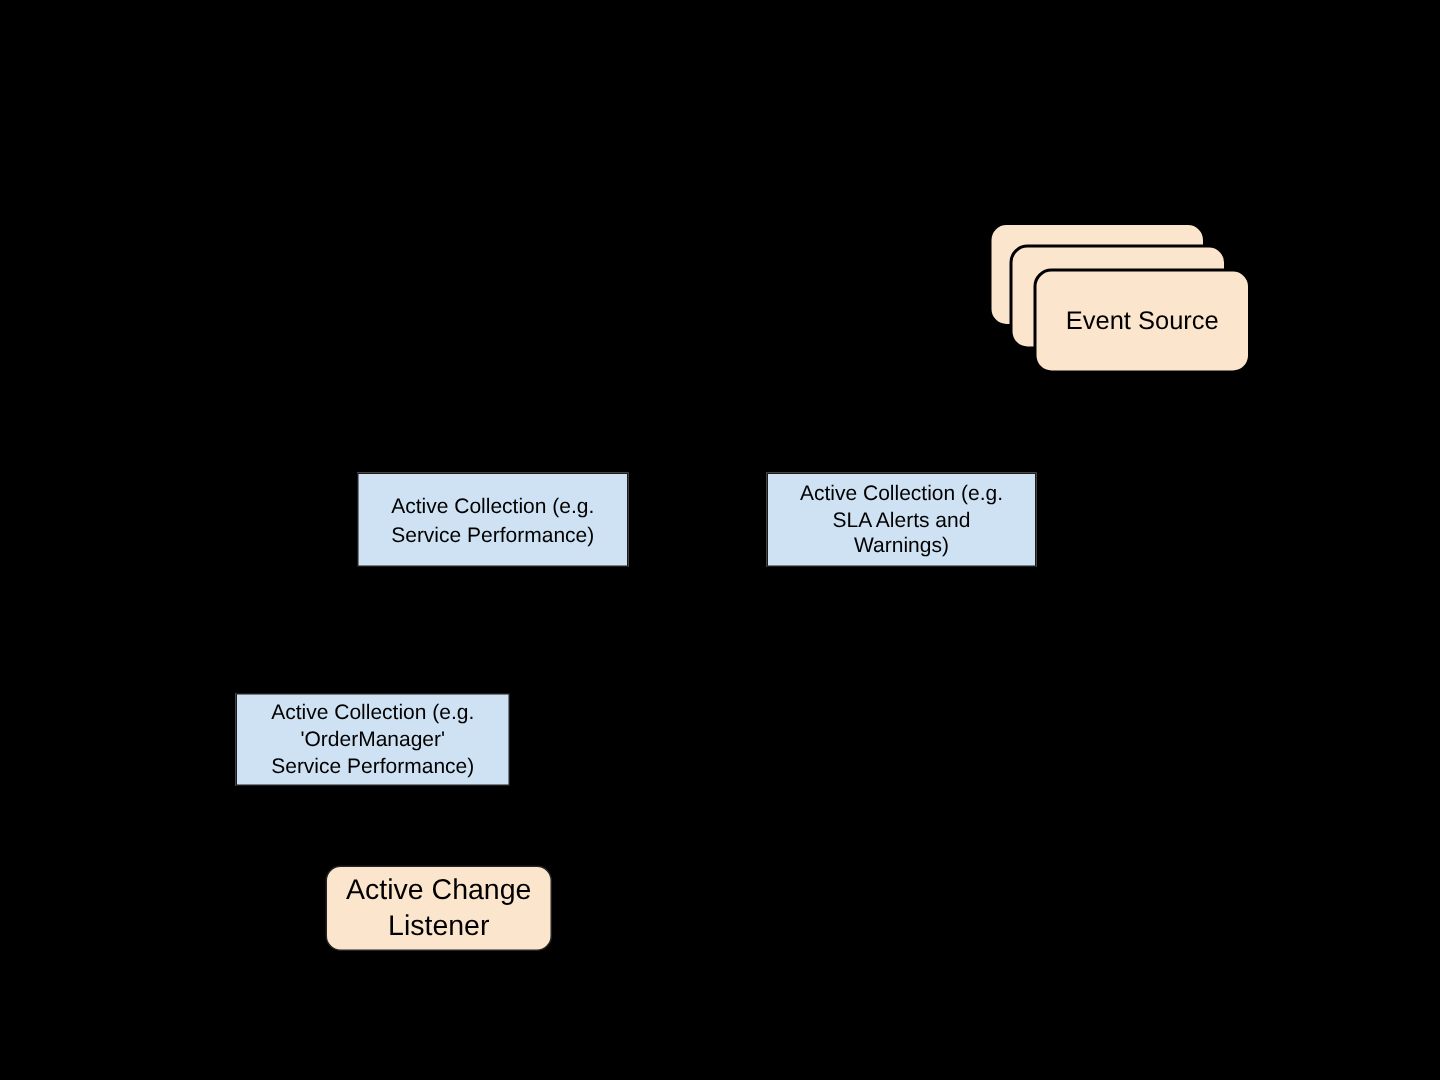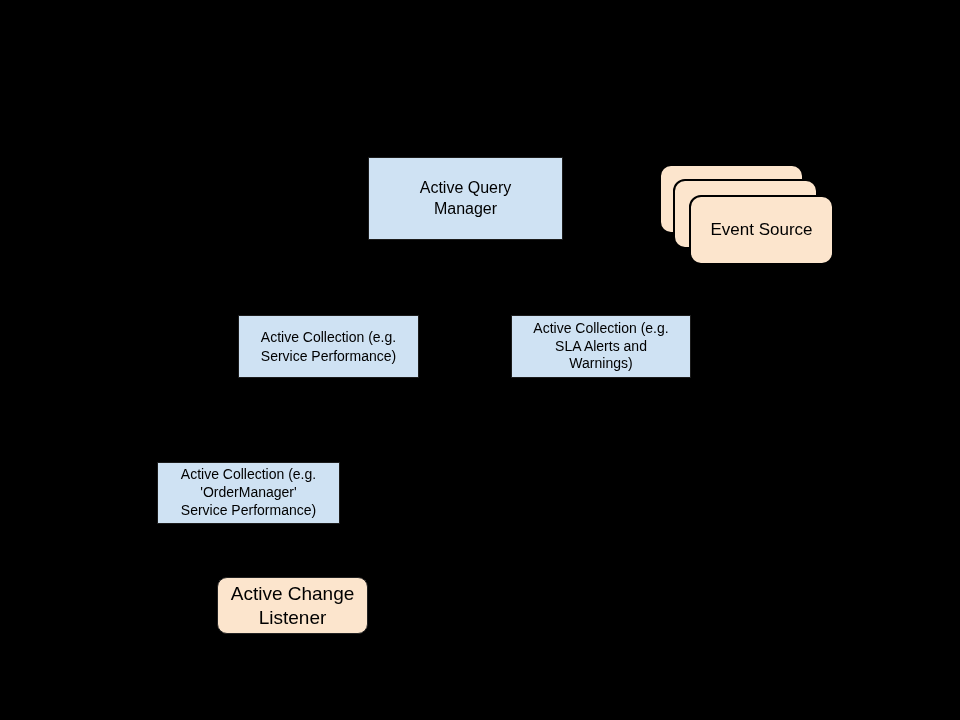--- a/index.html
+++ b/index.html
@@ -40,21 +40,21 @@
   }
   
   .aqm {
     left: 368px; top: 157px;
     width: 195px; height: 83px;
     font-size: 16px; line-height: 1.3;
   }
   
   .stack {
     position: absolute;
-    left: 659px; top: 164px;
+    left: 659px; top: 148px;
     width: 176px; height: 101px;
   }
   .card {
     position: absolute;
     box-sizing: border-box;
     width: 145px; height: 70px;
     background: #fce5cd;
     border: 2px solid #000000;
     border-radius: 12px;
     display: flex;
@@ -87,24 +87,20 @@
     border: 1.5px solid #222222;
     border-radius: 10px;
     font-size: 19px; line-height: 1.25;
   }
 </style>
 </head>
 <body>
 
 <div class="canvas">
 
-  <div class="node blue-rect aqm">
-    <span class="label">Active Query
-Manager</span>
-  </div>
 
   <div class="stack">
     <div class="card back"></div>
     <div class="card mid"></div>
     <div class="card front">
       <span class="label">Event Source</span>
     </div>
   </div>
 
   <div class="node blue-rect col-sp">

